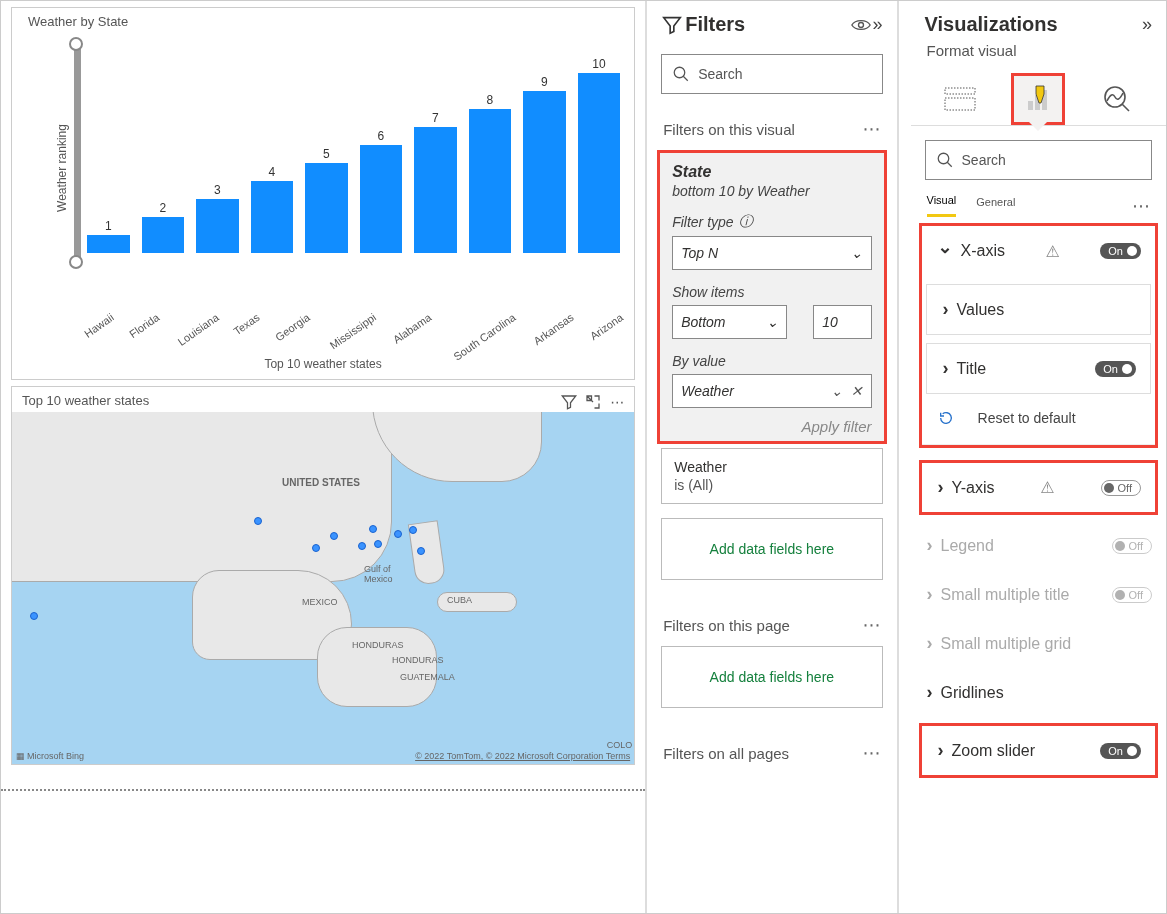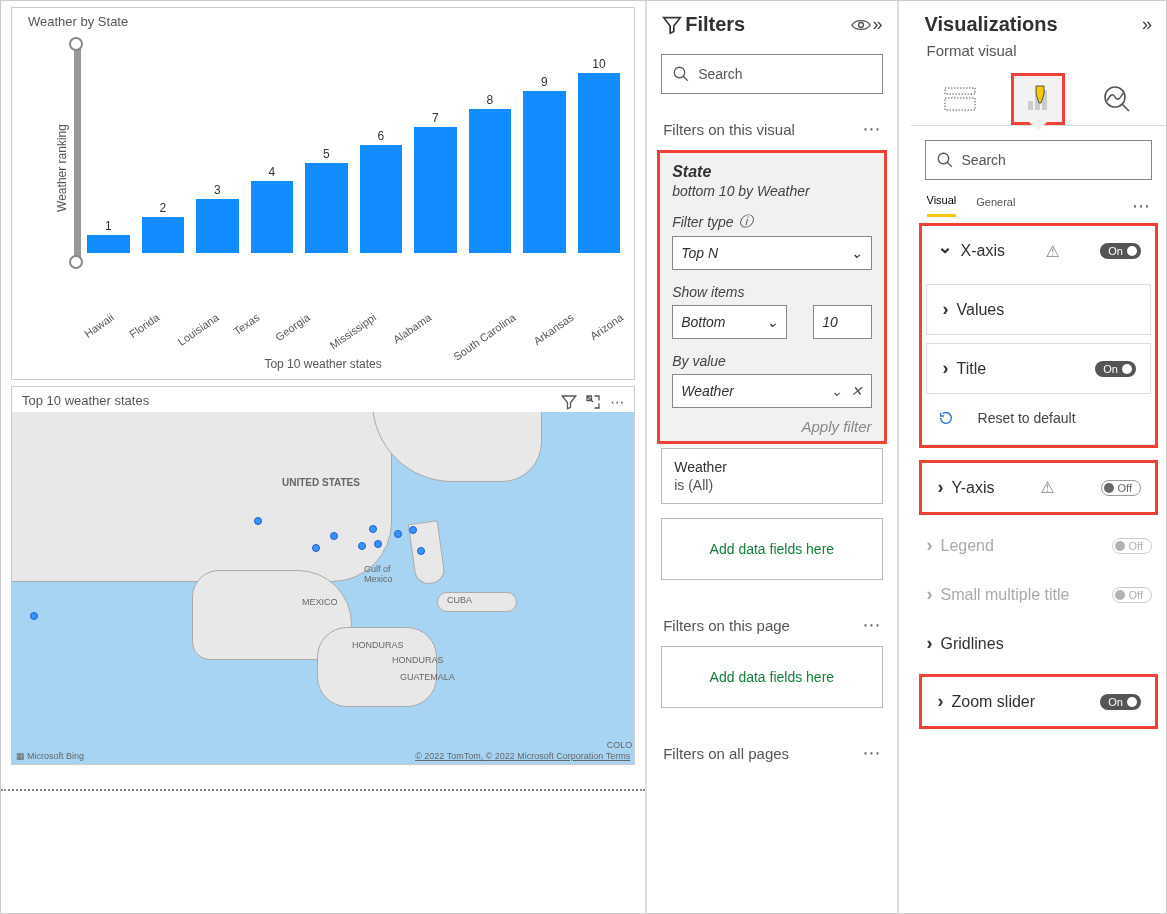--- a/index.html
+++ b/index.html
@@ -374,20 +374,24 @@
       </span>
   </div>
   <div class="prop-row disabled">
     <span class="chevron-right"></span>
     <span>Small multiple title</span>
     <span class="toggle off" style="opacity:.5">
         <span>Off</span>
         <span class="knob"></span>
       </span>
   </div>
+  <div class="prop-row disabled">
+    <span class="chevron-right"></span>
+    <span>Small multiple grid</span>
+  </div>
   <div class="prop-row">
     <span class="chevron-right"></span>
     <span>Gridlines</span>
   </div>
   <div class="prop-box redframe">
     <div class="prop-row">
       <span class="chevron-right"></span>
       <span>Zoom slider</span>
       <span class="toggle on">
           <span>On</span>

